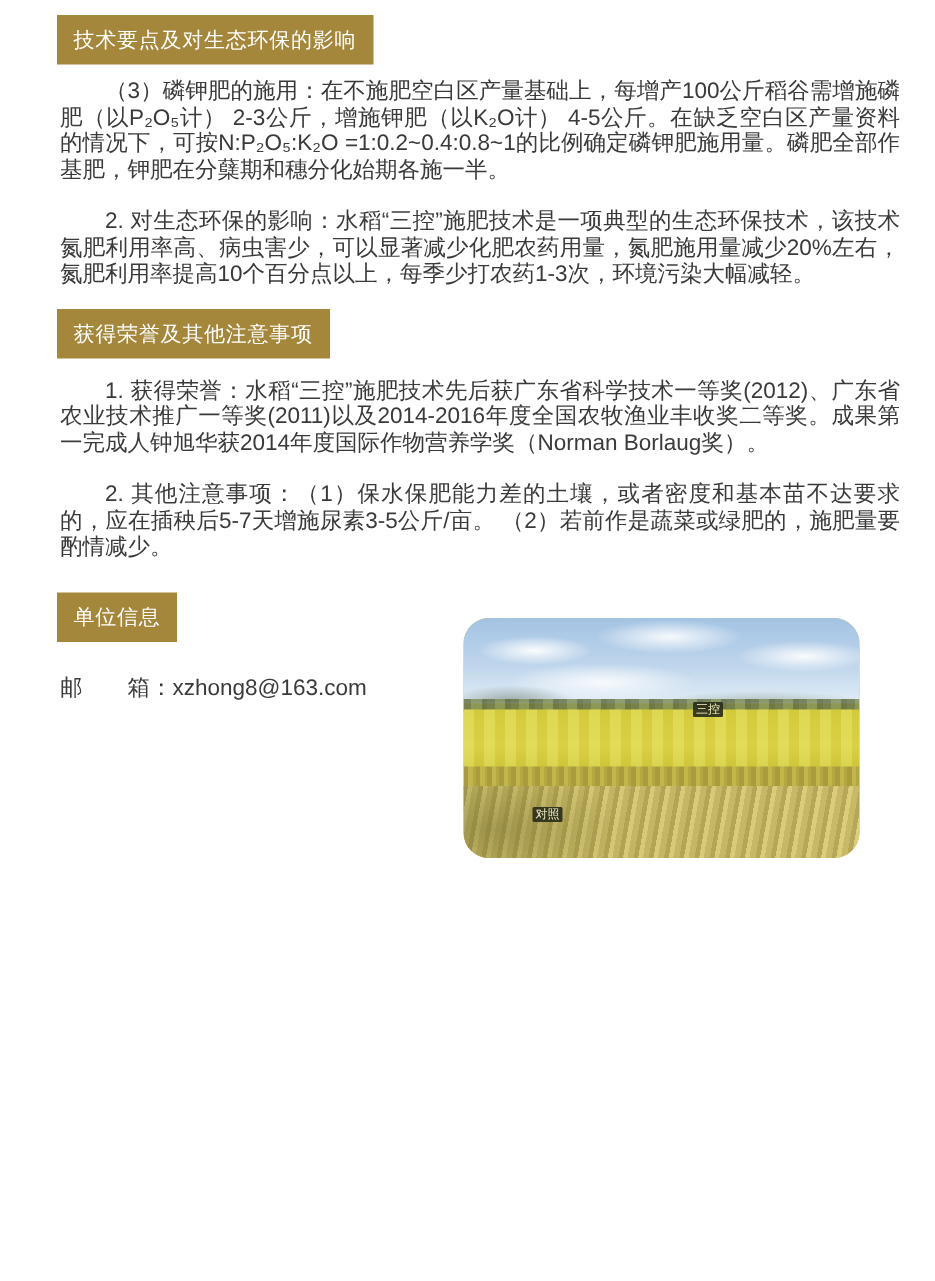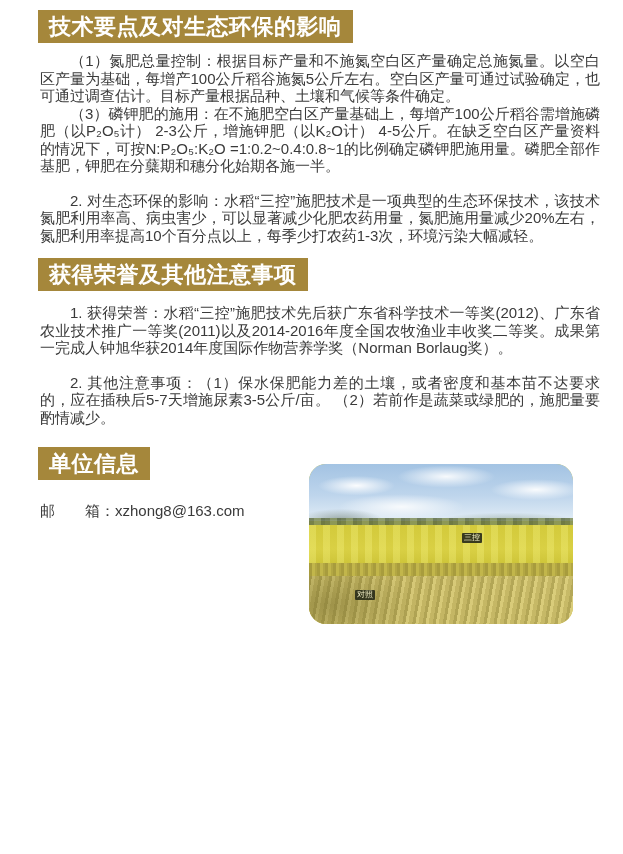--- a/index.html
+++ b/index.html
@@ -8,22 +8,22 @@
     font-family:"Liberation Sans","DejaVu Sans",sans-serif;
     color:#3a3a3a;
   }
   .page{position:relative;width:623px;height:854px;background:#ffffff;}
   .content{padding:10px 21px 0 40px;}
 
   .badge{
     display:inline-block;
     background:#a5873b;
     color:#ffffff;
-    font-weight:bold;
-    font-size:22px;
+    font-weight:normal;
+    font-size:14px;
     line-height:19px;
     padding:7px 11px;
     margin-left:-2px;
     letter-spacing:0.5px;
   }
   .badge-wrap{margin:0;}
   .sec-tech .badge-wrap{margin-top:0;}
   .sec-honors .badge-wrap{margin-top:14px;}
   .sec-unit .badge-wrap{margin-top:21px;}
 
@@ -99,35 +99,34 @@
   .photo-label{
     position:absolute;
     color:#f5f2c8;
     background:rgba(42,46,26,.92);
     font-size:8px;
     line-height:10px;
     padding:0 2px;
     border-radius:1px;
     white-space:nowrap;
   }
-  .label-sankong{left:153px;top:69px;text-align:right;}
+  .label-sankong{left:153px;top:56px;text-align:right;}
   .label-duizhao{left:46px;top:126px;}
 </style>
 </head>
 <body>
 
 <div class="page">
   <div class="content">
 
     <section class="sec-tech">
       <div class="badge-wrap">
         <div class="badge">技术要点及对生态环保的影响</div>
       </div>
       <div class="paras">
-        <p class="para">（1）氮肥总量控制：根据目标产量和不施氮空白区产量确定总施氮量。以空白区产量为基础，每增产100公斤稻谷施氮5公斤左右。空白区产量可通过试验确定，也可通过调查估计。目标产量根据品种、土壤和气候等条件确定。</p>
         <p class="para">（3）磷钾肥的施用：在不施肥空白区产量基础上，每增产100公斤稻谷需增施磷肥（以P₂O₅计） 2-3公斤，增施钾肥（以K₂O计） 4-5公斤。在缺乏空白区产量资料的情况下，可按N:P₂O₅:K₂O =1:0.2~0.4:0.8~1的比例确定磷钾肥施用量。磷肥全部作基肥，钾肥在分蘖期和穗分化始期各施一半。</p>
         <p class="para gap">2. 对生态环保的影响：水稻“三控”施肥技术是一项典型的生态环保技术，该技术氮肥利用率高、病虫害少，可以显著减少化肥农药用量，氮肥施用量减少20%左右，氮肥利用率提高10个百分点以上，每季少打农药1-3次，环境污染大幅减轻。</p>
       </div>
     </section>
 
     <section class="sec-honors">
       <div class="badge-wrap">
         <div class="badge">获得荣誉及其他注意事项</div>
       </div>
       <div class="paras">

